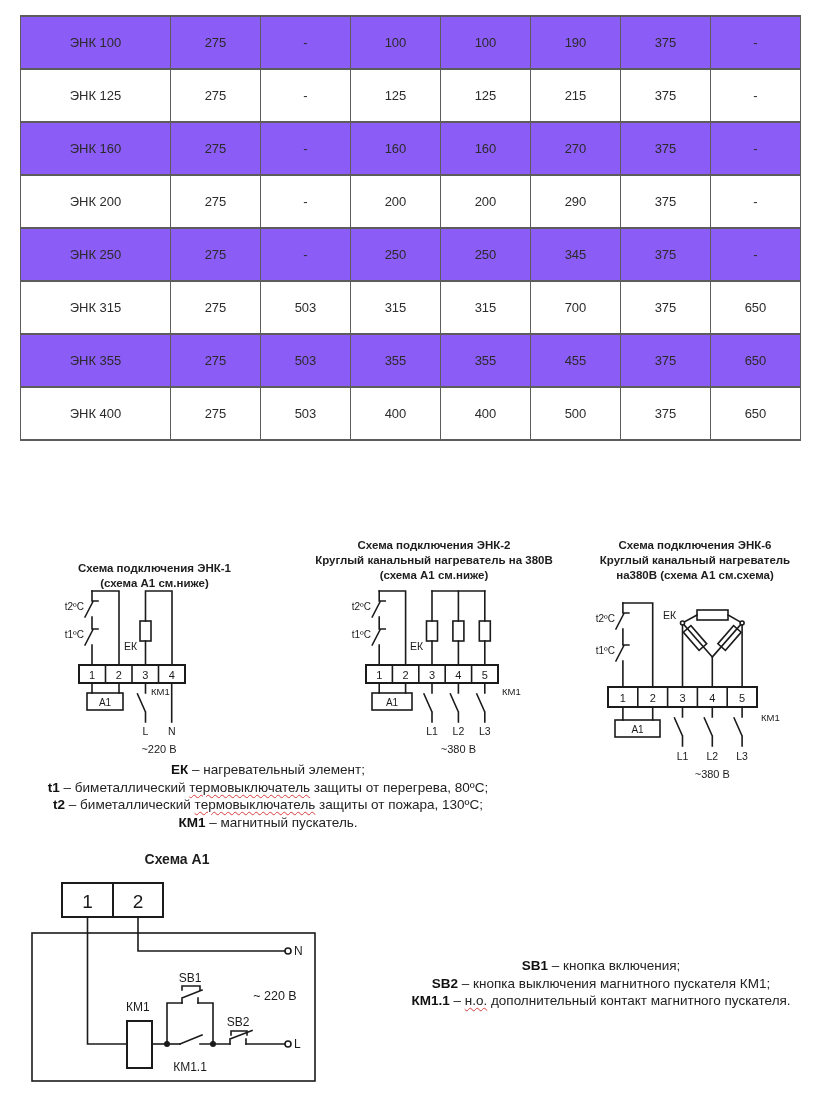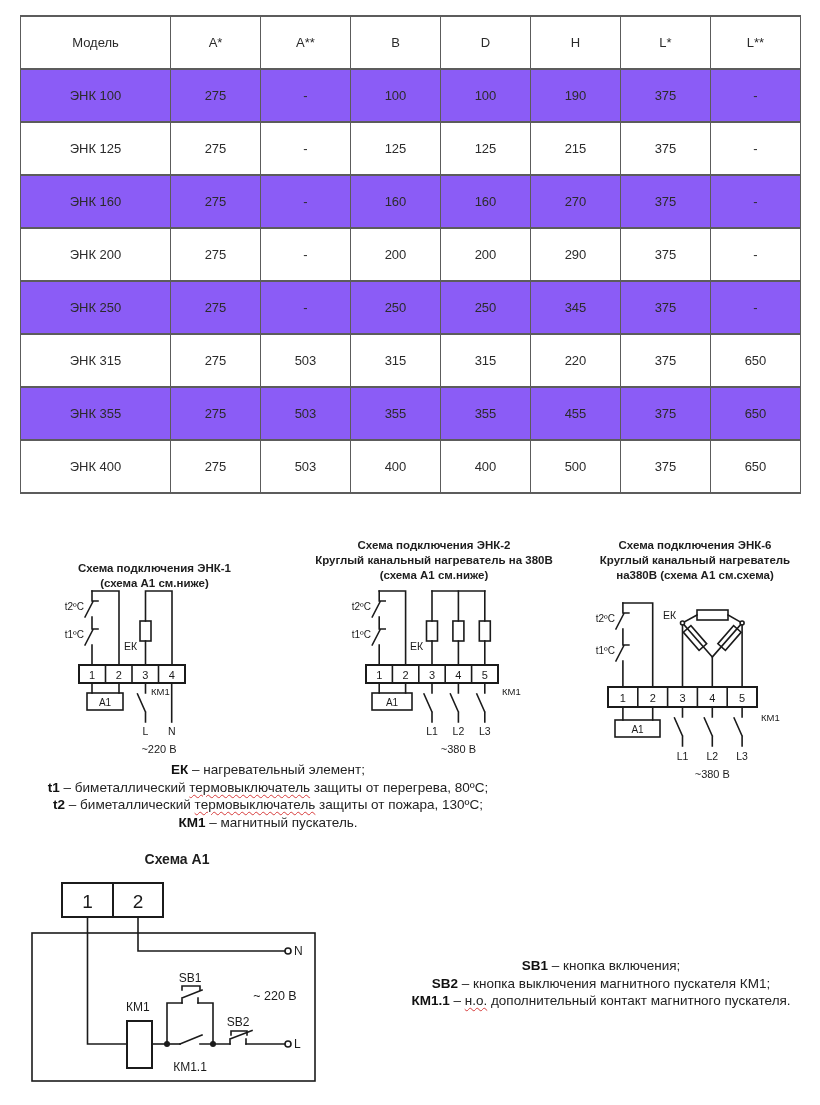--- a/index.html
+++ b/index.html
@@ -43,30 +43,20 @@
         <col style="width:150px">
         <col style="width:90px">
         <col style="width:90px">
         <col style="width:90px">
         <col style="width:90px">
         <col style="width:90px">
         <col style="width:90px">
         <col style="width:90px">
       </colgroup>
     <tbody>
-      <tr>
-        <td>Модель</td>
-        <td>A*</td>
-        <td>A**</td>
-        <td>B</td>
-        <td>D</td>
-        <td>H</td>
-        <td>L*</td>
-        <td>L**</td>
-      </tr>
       <tr class="alt">
         <td>ЭНК 100</td>
         <td>275</td>
         <td>-</td>
         <td>100</td>
         <td>100</td>
         <td>190</td>
         <td>375</td>
         <td>-</td>
       </tr>
@@ -109,21 +99,21 @@
         <td>345</td>
         <td>375</td>
         <td>-</td>
       </tr>
       <tr>
         <td>ЭНК 315</td>
         <td>275</td>
         <td>503</td>
         <td>315</td>
         <td>315</td>
-        <td>220</td>
+        <td>700</td>
         <td>375</td>
         <td>650</td>
       </tr>
       <tr class="alt">
         <td>ЭНК 355</td>
         <td>275</td>
         <td>503</td>
         <td>355</td>
         <td>355</td>
         <td>455</td>

